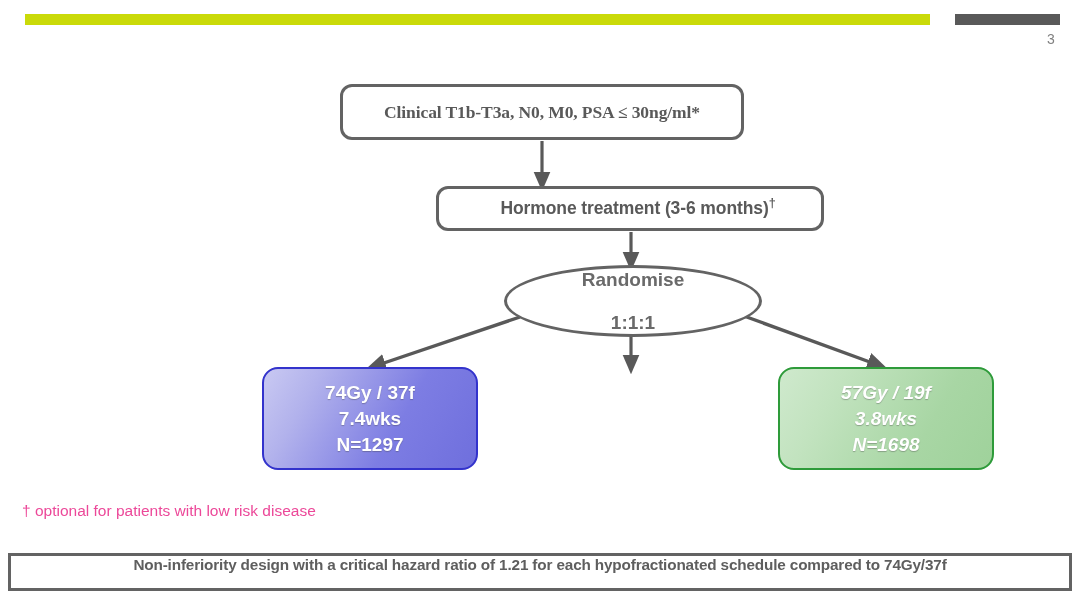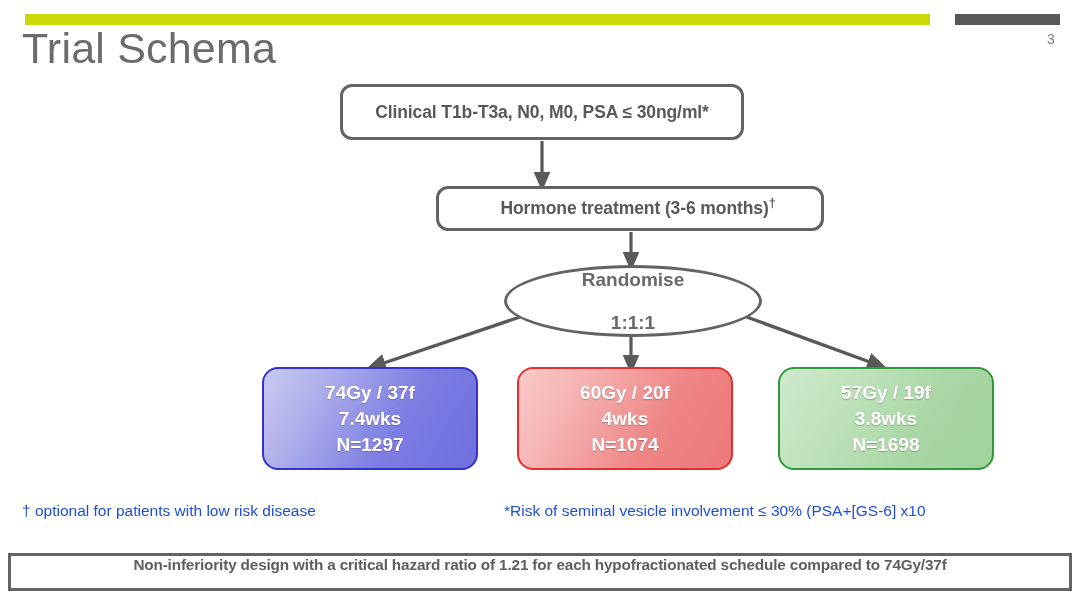--- a/index.html
+++ b/index.html
@@ -74,20 +74,21 @@
     font-weight: bold;
     text-align: center;
   }
   #box-eligibility {
     left: 340px;
     top: 84px;
     width: 404px;
     height: 56px;
     font-size: 17.5px;
     letter-spacing: -0.1px;
+    font-family: Liberation Serif, serif;
   }
   #box-hormone {
     left: 436px;
     top: 186px;
     width: 388px;
     height: 45px;
     font-size: 17.5px;
     letter-spacing: -0.1px;
     padding-left: 16px;
   }
@@ -146,36 +147,37 @@
     left: 517px;
     width: 216px;
     border: 2px solid #e03030;
     background: linear-gradient(120deg, #f9c9c9 0%, #f5b4b4 25%, #ef8585 65%, #ed7878 100%);
   }
   #arm-3 {
     left: 778px;
     width: 216px;
     border: 2px solid #2e9b3a;
     background: linear-gradient(120deg, #cfe9cd 0%, #c2e3bf 25%, #a8d6a4 68%, #9fd29b 100%);
+    font-style: italic;
   }
 
   
   #connectors {
     position: absolute;
     left: 0;
     top: 0;
     width: 1080px;
     height: 602px;
     pointer-events: none;
   }
 
   
   .footnote {
     position: absolute;
-    color: #1d4ed8;
+    color: #ec4899;
     font-size: 15.5px;
     font-weight: 400;
     white-space: nowrap;
   }
   #footnote-dagger { left: 22px; top: 502px; }
   #footnote-star   { left: 504px; top: 502px; }
 
   
   #banner {
     position: absolute;
@@ -197,21 +199,20 @@
   }
 </style>
 </head>
 <body>
 
 <div id="slide">
 
   <div class="accent-bar"></div>
   <div class="accent-bar-right"></div>
 
-  <div class="slide-title">Trial Schema</div>
   <div class="page-number">3</div>
 
   <svg id="connectors" viewBox="0 0 1080 602">
     <defs>
       <marker id="arrowhead" markerWidth="6" markerHeight="6" refX="3.1" refY="3" orient="auto" markerUnits="strokeWidth">
         <path d="M0,0.4 L6,3 L0,5.6 z" fill="#595959"></path>
       </marker>
     </defs>
 
     <line x1="542" y1="141" x2="542" y2="182" stroke="#595959" stroke-width="3.2" marker-end="url(#arrowhead)"></line>
@@ -237,32 +238,26 @@
     <span>Randomise</span>
     <span>1:1:1</span>
   </div>
 
   <div class="arm-box" id="arm-1">
     <span>74Gy / 37f</span>
     <span>7.4wks</span>
     <span>N=1297</span>
   </div>
 
-  <div class="arm-box" id="arm-2">
-    <span>60Gy / 20f</span>
-    <span>4wks</span>
-    <span>N=1074</span>
-  </div>
 
   <div class="arm-box" id="arm-3">
     <span>57Gy / 19f</span>
     <span>3.8wks</span>
     <span>N=1698</span>
   </div>
 
   <div class="footnote" id="footnote-dagger">† optional for patients with low risk disease</div>
-  <div class="footnote" id="footnote-star">*Risk of seminal vesicle involvement ≤ 30% (PSA+[GS-6] x10</div>
 
   <div id="banner">
     <span>Non-inferiority design with a critical hazard ratio of 1.21 for each hypofractionated schedule  compared to 74Gy/37f</span>
   </div>
 
 </div>
 
 </body></html>

